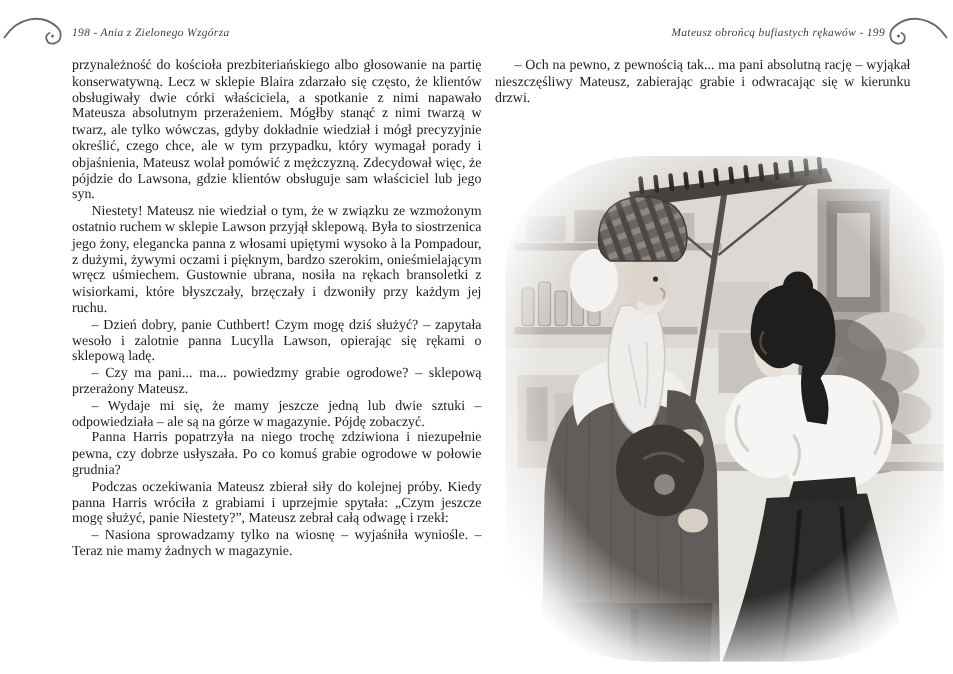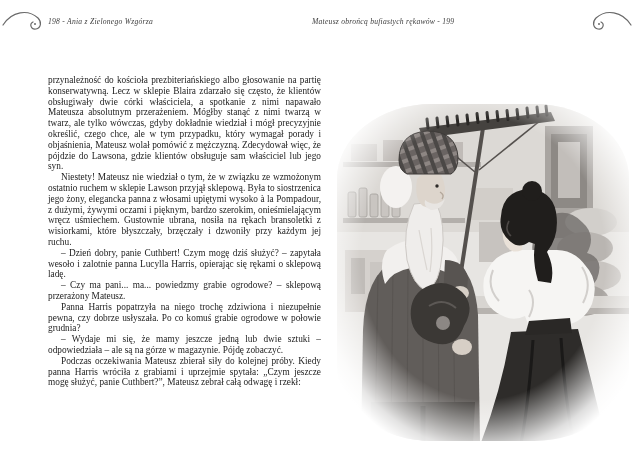--- a/index.html
+++ b/index.html
@@ -11,32 +11,32 @@
   .spread {
     position:relative; width:635px; height:449px;
     background:#ffffff; color:#1a1a1a; overflow:hidden;
   }
   .page-header {
     position:absolute; top:17px; font-style:italic;
     font-size:7.6px; color:#3d3d3d; letter-spacing:0.25px;
     white-space:nowrap;
   }
   .header-left  { left:48px; }
-  .header-right { left:312px; width:262px; }
+  .header-right { left:328px; width:262px; text-align:right; }
   .ornament { position:absolute; top:7px; }
   .ornament-left  { left:2px; }
   .ornament-right { right:3px; }
   .text-col {
     position:absolute; top:39px; width:273px;
     font-size:9.3px; line-height:10.8px; text-align:justify;
     color:#1c1c1c;
   }
   .text-col p { margin:0; padding:0; text-indent:13px; }
   .left-col  { left:48px; }
-  .left-col p:first-child { text-indent:0;margin-top:36px; }
+  .left-col p:first-child { text-indent:0; }
   .right-col { left:330px; width:277px; }
   .illustration {
     position:absolute; left:333px; top:100px;
     width:300px; height:345px;
   }
 </style>
 </head>
 <body>
 
 <div class="spread">
@@ -49,27 +49,29 @@
     <path d="M43,18 C34,4 18,2 8,11 c-4,4 -3,10 2,11 c5,1 7,-5 3,-7" fill="none" stroke="#6a6a6a" stroke-width="1.2" stroke-linecap="round"></path>
     <circle cx="11" cy="17" r="1" fill="#6a6a6a"></circle>
   </svg>
 
   <div class="page-header header-left">198 - Ania z Zielonego Wzgórza</div>
   <div class="page-header header-right">Mateusz obrońcą bufiastych rękawów - 199</div>
 
   <div class="text-col left-col">
       <p>przynależność do kościoła prezbiteriańskiego albo głosowanie na partię konserwatywną. Lecz w sklepie Blaira zdarzało się często, że klientów obsługiwały dwie córki właściciela, a spotkanie z nimi napawało Mateusza absolutnym przerażeniem. Mógłby stanąć z nimi twarzą w twarz, ale tylko wówczas, gdyby dokładnie wiedział i mógł precyzyjnie określić, czego chce, ale w tym przypadku, który wymagał porady i objaśnienia, Mateusz wolał pomówić z mężczyzną. Zdecydował więc, że pójdzie do Lawsona, gdzie klientów obsługuje sam właściciel lub jego syn.</p>
       <p>Niestety! Mateusz nie wiedział o tym, że w związku ze wzmożonym ostatnio ruchem w sklepie Lawson przyjął sklepową. Była to siostrzenica jego żony, elegancka panna z włosami upiętymi wysoko à la Pompadour, z dużymi, żywymi oczami i pięknym, bardzo szerokim, onieśmielającym wręcz uśmiechem. Gustownie ubrana, nosiła na rękach bransoletki z wisiorkami, które błyszczały, brzęczały i dzwoniły przy każdym jej ruchu.</p>
-      <p>– Dzień dobry, panie Cuthbert! Czym mogę dziś służyć? – zapytała wesoło i zalotnie panna Lucylla Harris, opierając się rękami o sklepową ladę.</p>
+      <p>– Dzień dobry, panie Cuthbert! Czym mogę dziś służyć? – zapytała wesoło i zalotnie panna Lucylla Lawson, opierając się rękami o sklepową ladę.</p>
       <p>– Czy ma pani... ma... powiedzmy grabie ogrodowe? – sklepową przerażony Mateusz.</p>
+      <p>– Wydaje mi się, że mamy jeszcze jedną lub dwie sztuki – odpowiedziała – ale są na górze w magazynie. Pójdę zobaczyć.</p>
       <p>Panna Harris popatrzyła na niego trochę zdziwiona i niezupełnie pewna, czy dobrze usłyszała. Po co komuś grabie ogrodowe w połowie grudnia?</p>
-      <p>– Wydaje mi się, że mamy jeszcze jedną lub dwie sztuki – odpowiedziała – ale są na górze w magazynie. Pójdę zobaczyć.</p>
-      <p>Podczas oczekiwania Mateusz zbierał siły do kolejnej próby. Kiedy panna Harris wróciła z grabiami i uprzejmie spytała: „Czym jeszcze mogę służyć, panie Cuthbert?”, Mateusz zebrał całą odwagę i rzekł:</p>
+      <p>Podczas oczekiwania Mateusz zbierał siły do kolejnej próby. Kiedy panna Harris wróciła z grabiami i uprzejmie spytała: „Czym jeszcze mogę służyć, panie Niestety?”, Mateusz zebrał całą odwagę i rzekł:</p>
+      <p>– Nasiona sprowadzamy tylko na wiosnę – wyjaśniła wyniośle. – Teraz nie mamy żadnych w magazynie.</p>
     </div>
   <div class="text-col right-col">
+      <p>– Och na pewno, z pewnością tak... ma pani absolutną rację – wyjąkał nieszczęśliwy Mateusz, zabierając grabie i odwracając się w kierunku drzwi.</p>
     </div>
 
   <svg class="illustration" viewBox="0 0 300 345" role="img">
     <defs>
       <radialGradient id="vig" cx="0.5" cy="0.46" r="0.60">
         <stop offset="0.68" stop-color="#ffffff" stop-opacity="0"></stop>
         <stop offset="0.92" stop-color="#ffffff" stop-opacity="0.85"></stop>
         <stop offset="1" stop-color="#ffffff" stop-opacity="1"></stop>
       </radialGradient>
       <clipPath id="clip">

